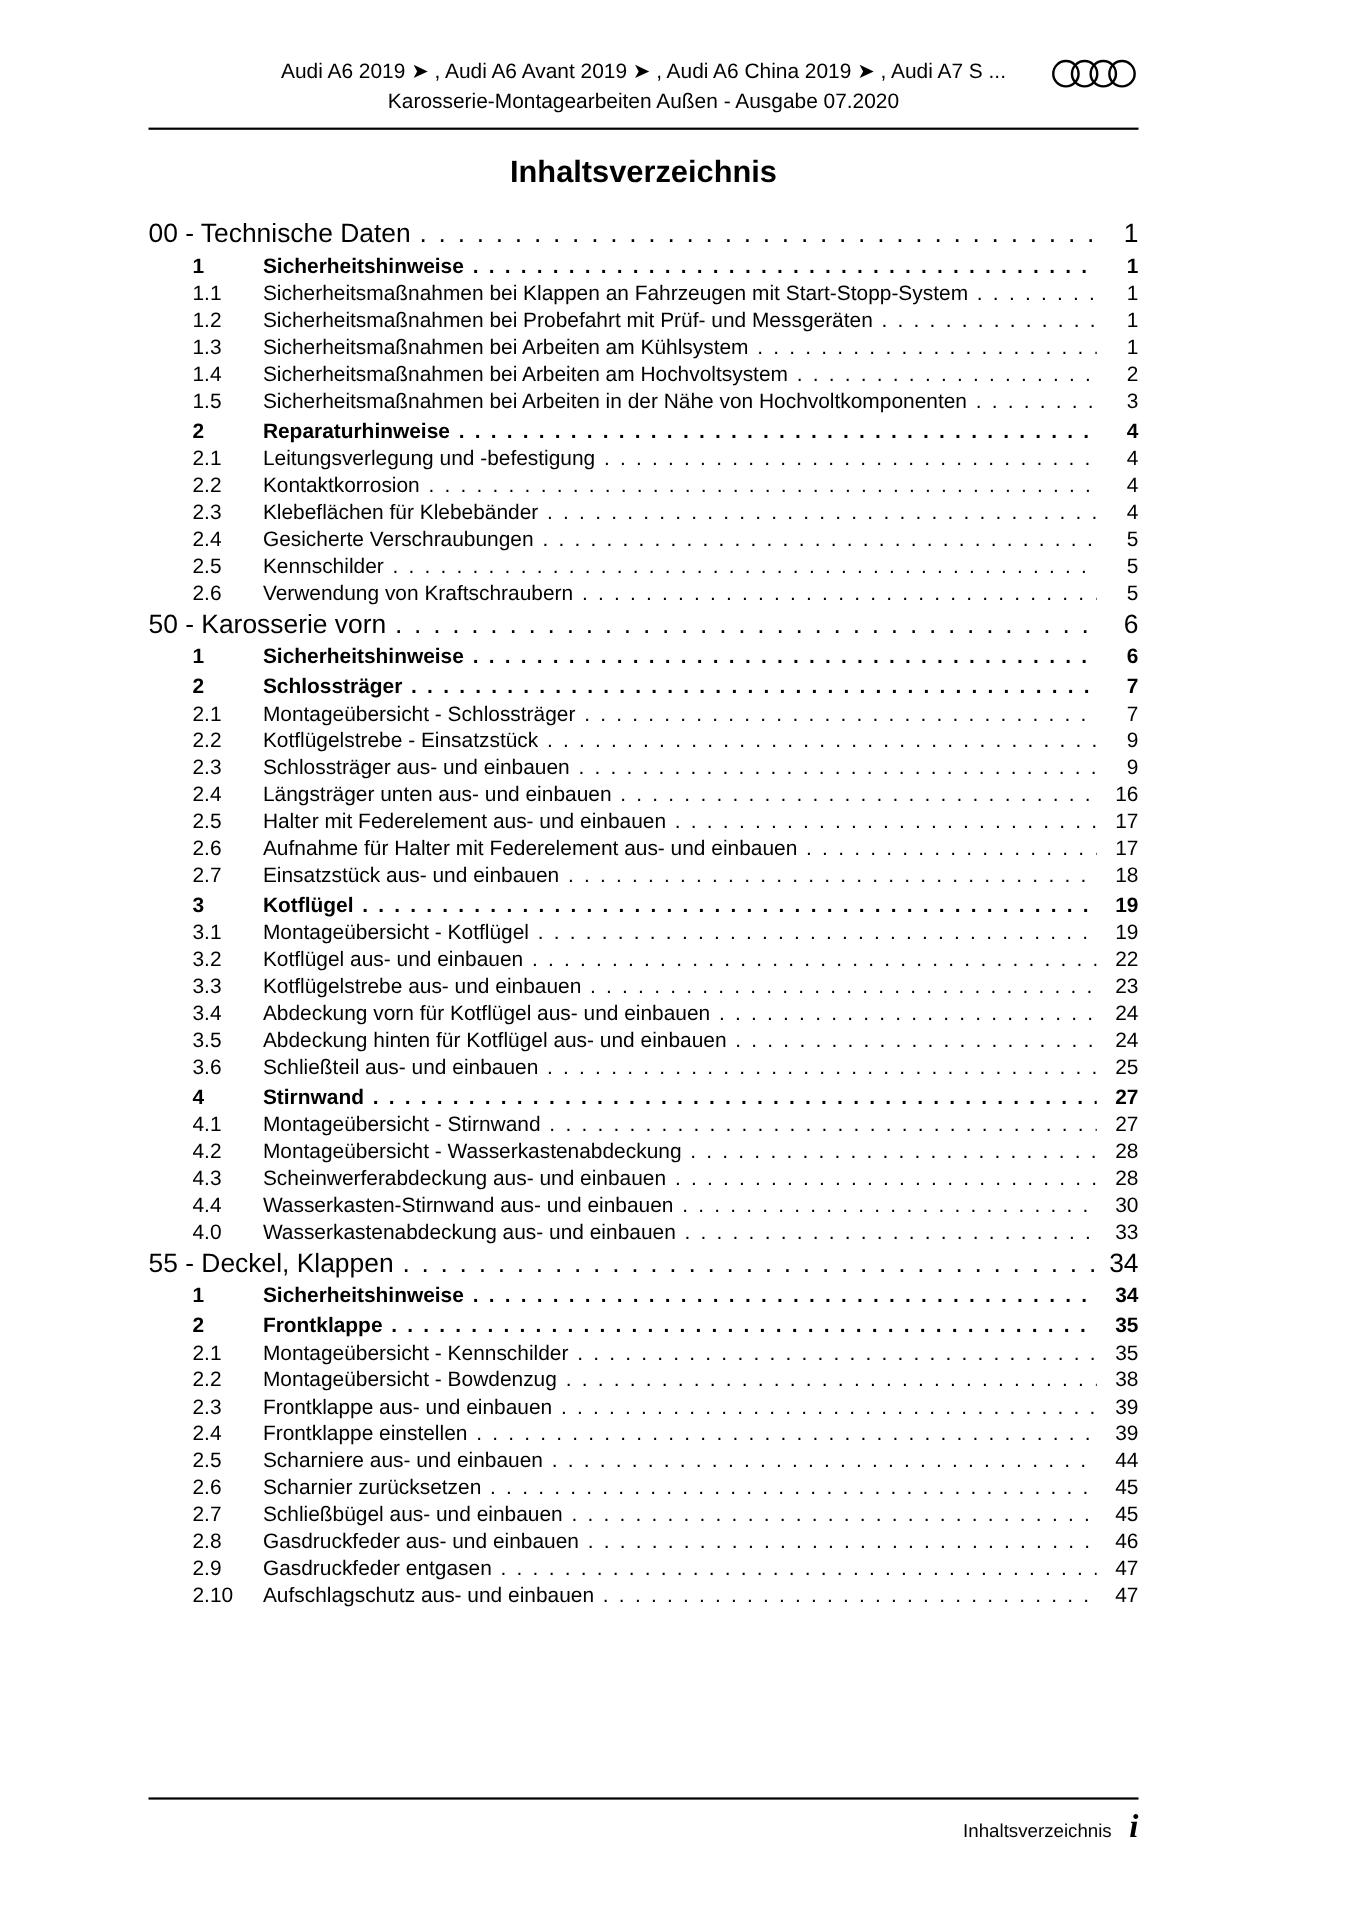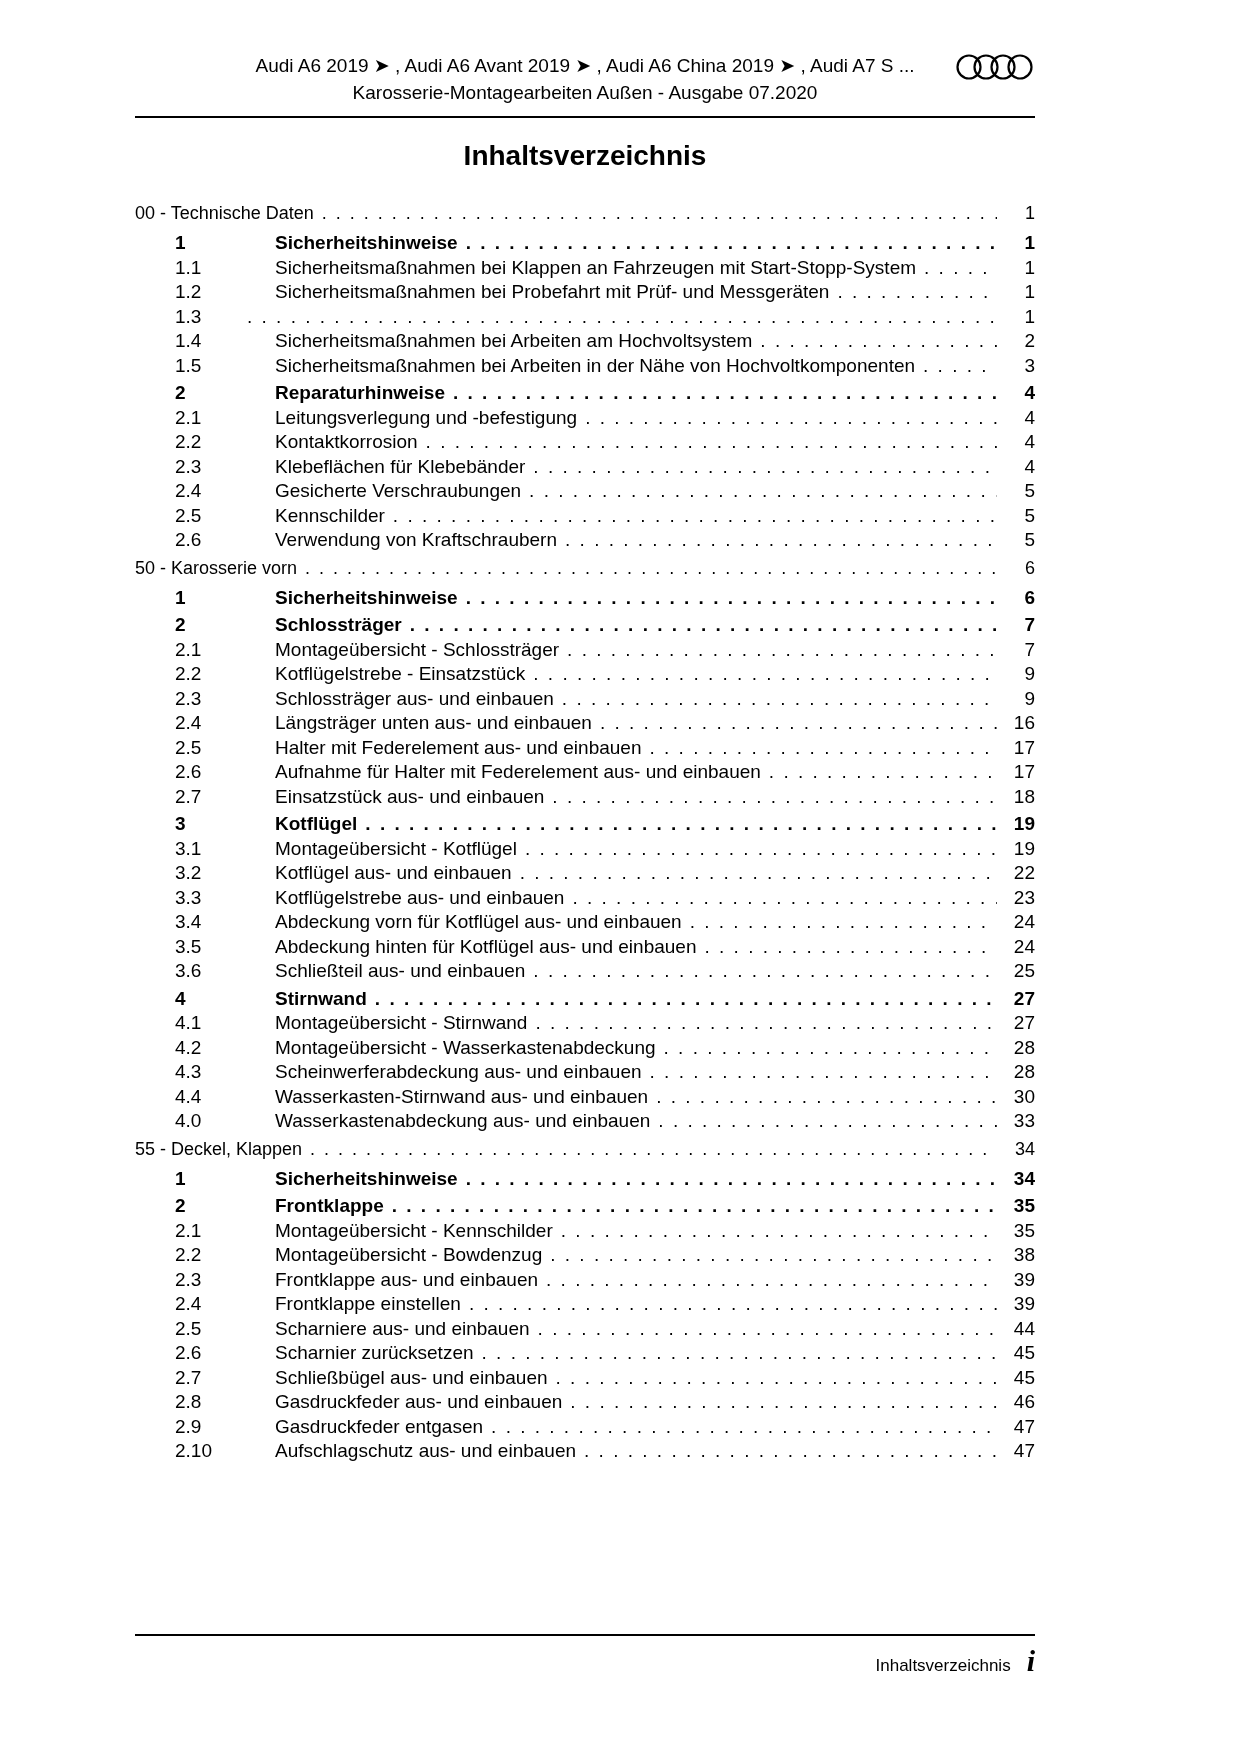--- a/index.html
+++ b/index.html
@@ -20,32 +20,32 @@
   }
   .header-line { text-align: center; font-size: 19px; line-height: 27px; white-space: nowrap; }
   .audi-logo { position: absolute; right: 0; top: 1px; }
 
   
   .main { position: absolute; left: 135px; top: 140px; width: 900px; }
   .doc-title { text-align: center; font-size: 28px; font-weight: bold; margin-bottom: 26px; }
 
   .chapter-row {
     display: flex; align-items: baseline;
-    font-size: 18px; line-height: 30px; margin-top: 0;
+    font-size: 24px; line-height: 30px; margin-top: 0;
     white-space: nowrap;
   }
   .chapter-label { flex: 0 1 auto; }
   .entry-row {
     display: flex; align-items: baseline;
     font-size: 19px; line-height: 24.5px;
     padding-left: 40px; white-space: nowrap;
   }
   .entry-row.bold { font-weight: bold; margin-top: 3px; }
   .entry-num { flex: 0 0 64px; }
-  .entry-label { flex: 0 1 auto; margin-left: 36px; }
+  .entry-label { flex: 0 1 auto; }
   .leader {
     flex: 1 1 0; min-width: 18px;
     overflow: hidden; white-space: nowrap;
     margin: 0 2px 0 8px; letter-spacing: 2px;
   }
   .page-num { flex: 0 0 auto; min-width: 36px; text-align: right; }
 
   
   .footer {
     position: absolute; left: 135px; top: 1634px; width: 900px;
@@ -97,20 +97,21 @@
           <span class="page-num">1</span>
         </div>
         <div class="entry-row">
           <span class="entry-num">1.2</span>
           <span class="entry-label">Sicherheitsmaßnahmen bei Probefahrt mit Prüf- und Messgeräten</span>
           <span class="leader">. . . . . . . . . . . . . . . . . . . . . . . . . . . . . . . . . . . . . . . . . . . . . . . . . . . . . . . . . . . . . . . . . . . . . . . . . . . . . . . . . . . . . . . . . . . . . . . . . . . . . . . . . . . . . . . . . . . . . . . . . . . . . . . . . . . . . . . . . . . . . . . . . . . . . . . . . . . . . . . . . . . . . . . . . . . . . . . . . . . . . . . . . . . . . . . . . . . . . . . . </span>
           <span class="page-num">1</span>
         </div>
         <div class="entry-row">
           <span class="entry-num">1.3</span>
+          <span class="entry-label">Sicherheitsmaßnahmen bei Arbeiten am Kühlsystem</span>
           <span class="leader">. . . . . . . . . . . . . . . . . . . . . . . . . . . . . . . . . . . . . . . . . . . . . . . . . . . . . . . . . . . . . . . . . . . . . . . . . . . . . . . . . . . . . . . . . . . . . . . . . . . . . . . . . . . . . . . . . . . . . . . . . . . . . . . . . . . . . . . . . . . . . . . . . . . . . . . . . . . . . . . . . . . . . . . . . . . . . . . . . . . . . . . . . . . . . . . . . . . . . . . . </span>
           <span class="page-num">1</span>
         </div>
         <div class="entry-row">
           <span class="entry-num">1.4</span>
           <span class="entry-label">Sicherheitsmaßnahmen bei Arbeiten am Hochvoltsystem</span>
           <span class="leader">. . . . . . . . . . . . . . . . . . . . . . . . . . . . . . . . . . . . . . . . . . . . . . . . . . . . . . . . . . . . . . . . . . . . . . . . . . . . . . . . . . . . . . . . . . . . . . . . . . . . . . . . . . . . . . . . . . . . . . . . . . . . . . . . . . . . . . . . . . . . . . . . . . . . . . . . . . . . . . . . . . . . . . . . . . . . . . . . . . . . . . . . . . . . . . . . . . . . . . . . </span>
           <span class="page-num">2</span>
         </div>
         <div class="entry-row">

